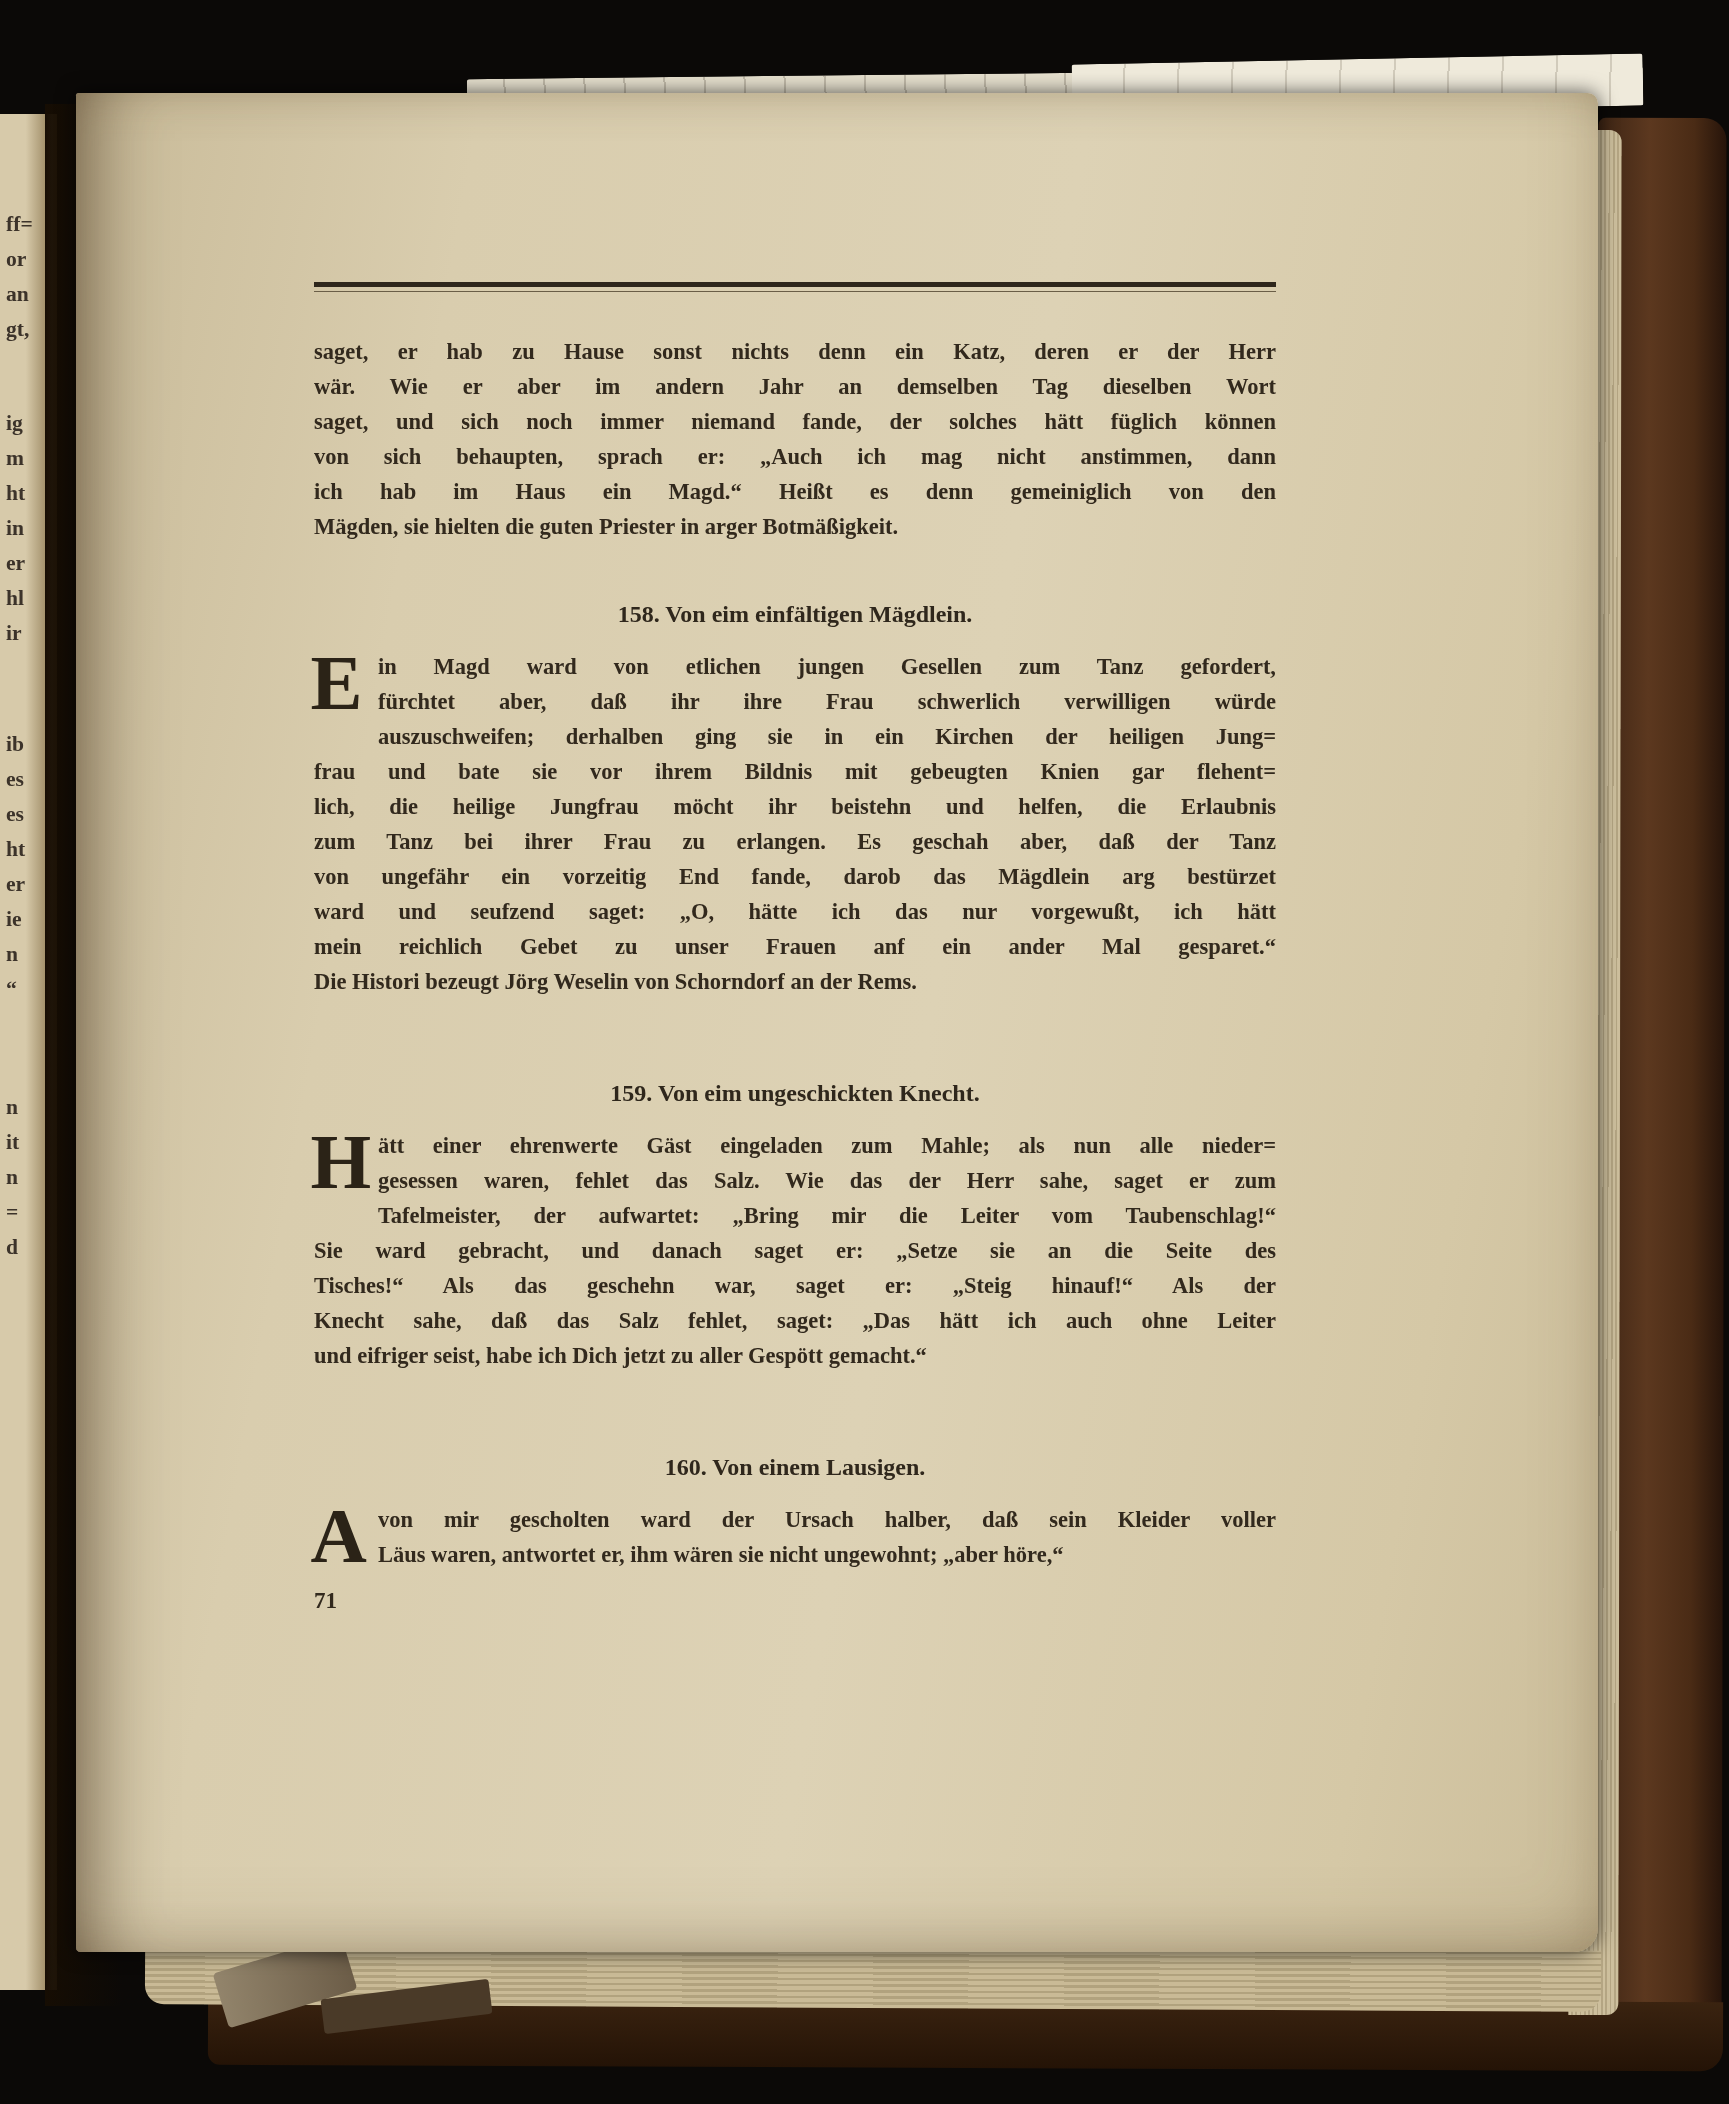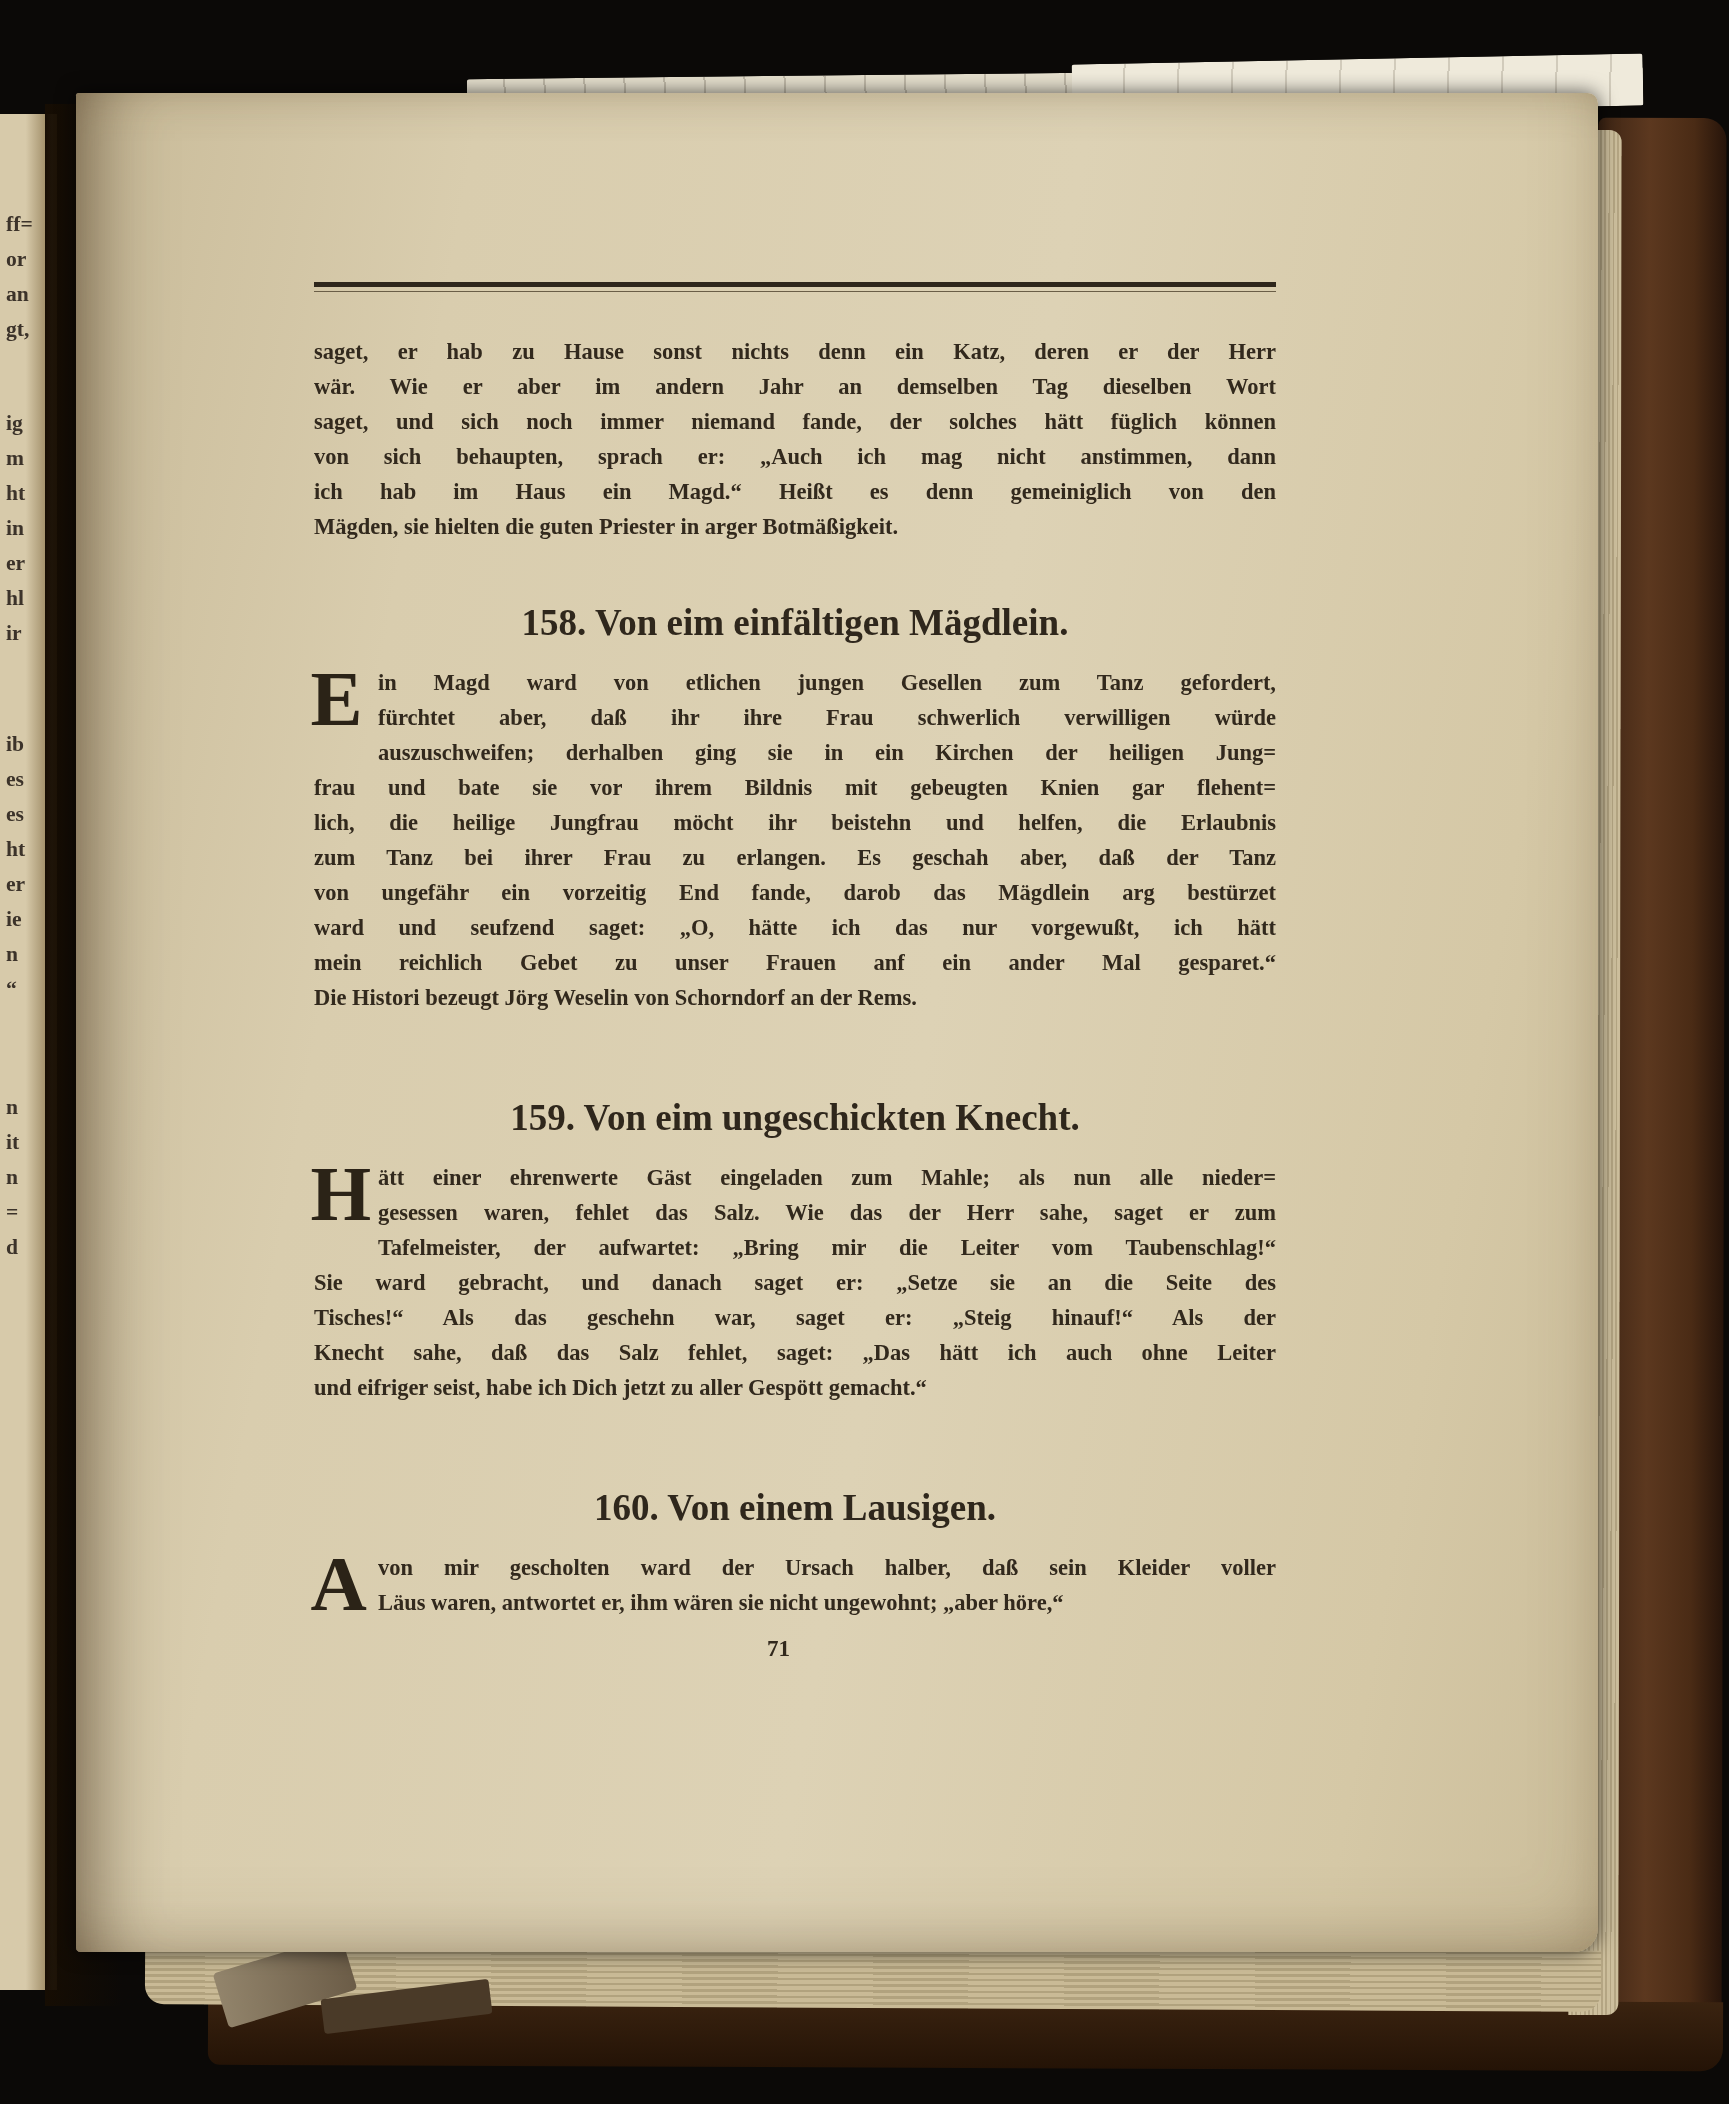--- a/index.html
+++ b/index.html
@@ -56,25 +56,25 @@
                inset -24px -38px 78px -39px rgba(95,72,40,.38),
                inset 0 26px 52px -35px rgba(120,100,65,.35),
                0 0 19px rgba(0,0,0,.65);}
   .content{position:absolute;left:238px;top:189px;width:962px;color:#32291d;}
   .rule{height:5.2px;background:#2f271c;position:relative;}
   .rule::after{content:"";position:absolute;left:0;right:0;top:8.6px;height:1.7px;background:#6a5e47;}
   .para{margin:0;font-size:22.5px;font-weight:bold;}
   .para-first{margin-top:47px;}
   .line{line-height:35px;text-align:justify;text-align-last:justify;white-space:normal;}
   .para .line:last-child{text-align-last:left;}
-  .heading{font-size:37px;font-weight:bold;text-align:center;margin:81px 0 21px;color:#2f271c;}
+  .heading{font-size:24px;font-weight:bold;text-align:center;margin:81px 0 21px;color:#2f271c;}
   .heading-first{margin-top:57px;}
   .dropcap{float:left;font-size:78px;line-height:64px;height:71px;width:57px;
     margin:1.7px 10.4px 0 -3.5px;font-weight:bold;color:#2b2317;}
-  .pagenum{margin-top:15.6px;text-align:center;padding-right:33px;
+  .pagenum{margin-top:15.6px;text-align:left;padding-right:33px;
     font-size:23px;font-weight:bold;color:#32291d;}
 </style>
 </head>
 <body>
 
 <div class="paper1"></div>
 <div class="paper2"></div>
 <div class="cover-right"></div>
 <div class="cover-bottom"></div>
 <div class="edges-right"></div>

